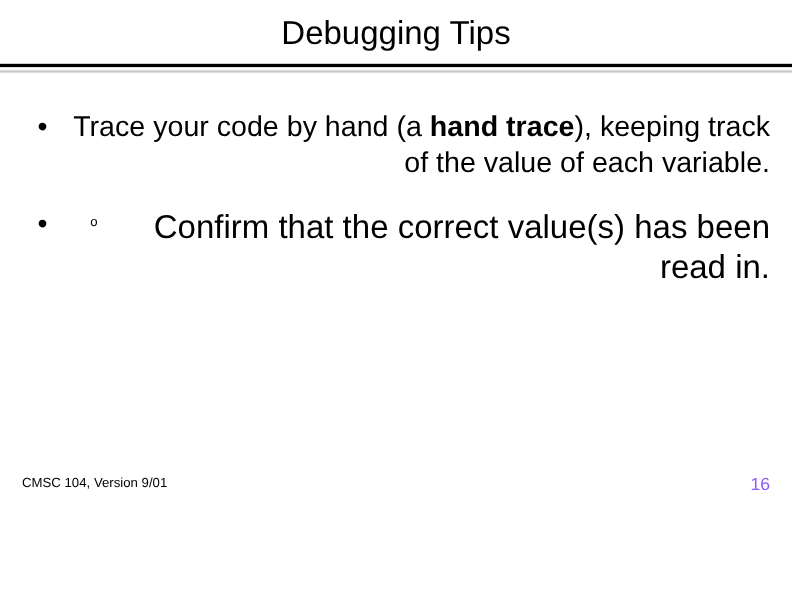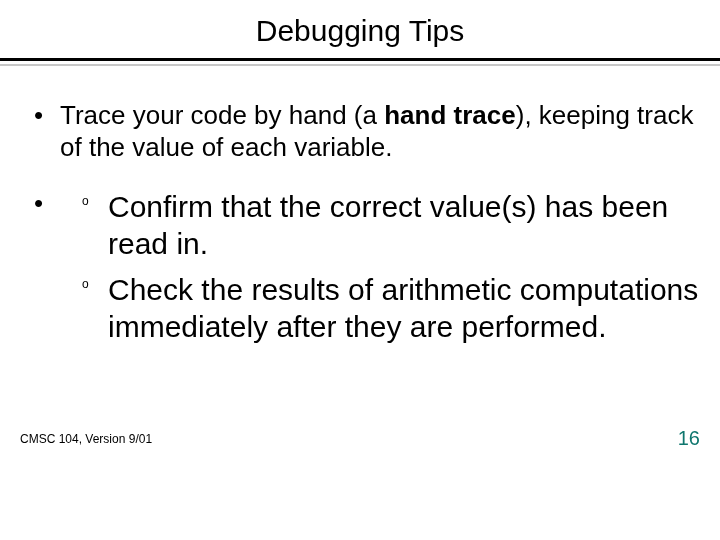--- a/index.html
+++ b/index.html
@@ -27,20 +27,21 @@
   }
   .lvl1 {
     list-style: none;
     font-size: 26px;
     line-height: 1.23;
   }
   .lvl1 > li {
     position: relative;
     padding-left: 40px;
     margin-bottom: 6px;
+    text-align: right;
   }
   .lvl1 > li::before {
     content: "•";
     position: absolute;
     left: 14px;
     top: 0;
     font-size: 26px;
   }
   .lvl2 {
     list-style: none;
@@ -62,29 +63,29 @@
     font-size: 12px;
   }
   .footer {
     position: absolute;
     left: 0;
     bottom: 14px;
     width: 100%;
     padding: 0 20px;
     display: flex;
     justify-content: space-between;
-    align-items: center;
+    align-items: flex-start;
   }
   .footer-left {
     font-size: 12px;
     color: #000;
   }
   .footer-right {
-    font-size: 20px;
-    color: #0f766e;
+    font-size: 16px;
+    color: #8b5cf6;
   }
   .b { font-weight: bold; }
 </style>
 </head>
 <body>
 
 <div class="slide">
 
   <div class="title">Debugging Tips</div>
   <div class="rule-dark"></div>
@@ -93,23 +94,20 @@
   <div class="content">
     <ul class="lvl1">
       <li>
         <span>Trace your code by hand (a </span><span class="b">hand trace</span><span>), keeping track of the value of each variable.</span>
       </li>
       <li>
         <ul class="lvl2">
           <li data-bullet="o">
             <span>Confirm that the correct value(s) has been read in.</span>
           </li>
-          <li data-bullet="o">
-            <span>Check the results of arithmetic computations immediately after they are performed.</span>
-          </li>
         </ul>
       </li>
     </ul>
   </div>
 
   <div class="footer">
     <span class="footer-left">CMSC 104, Version 9/01</span>
     <span class="footer-right">16</span>
   </div>
 

